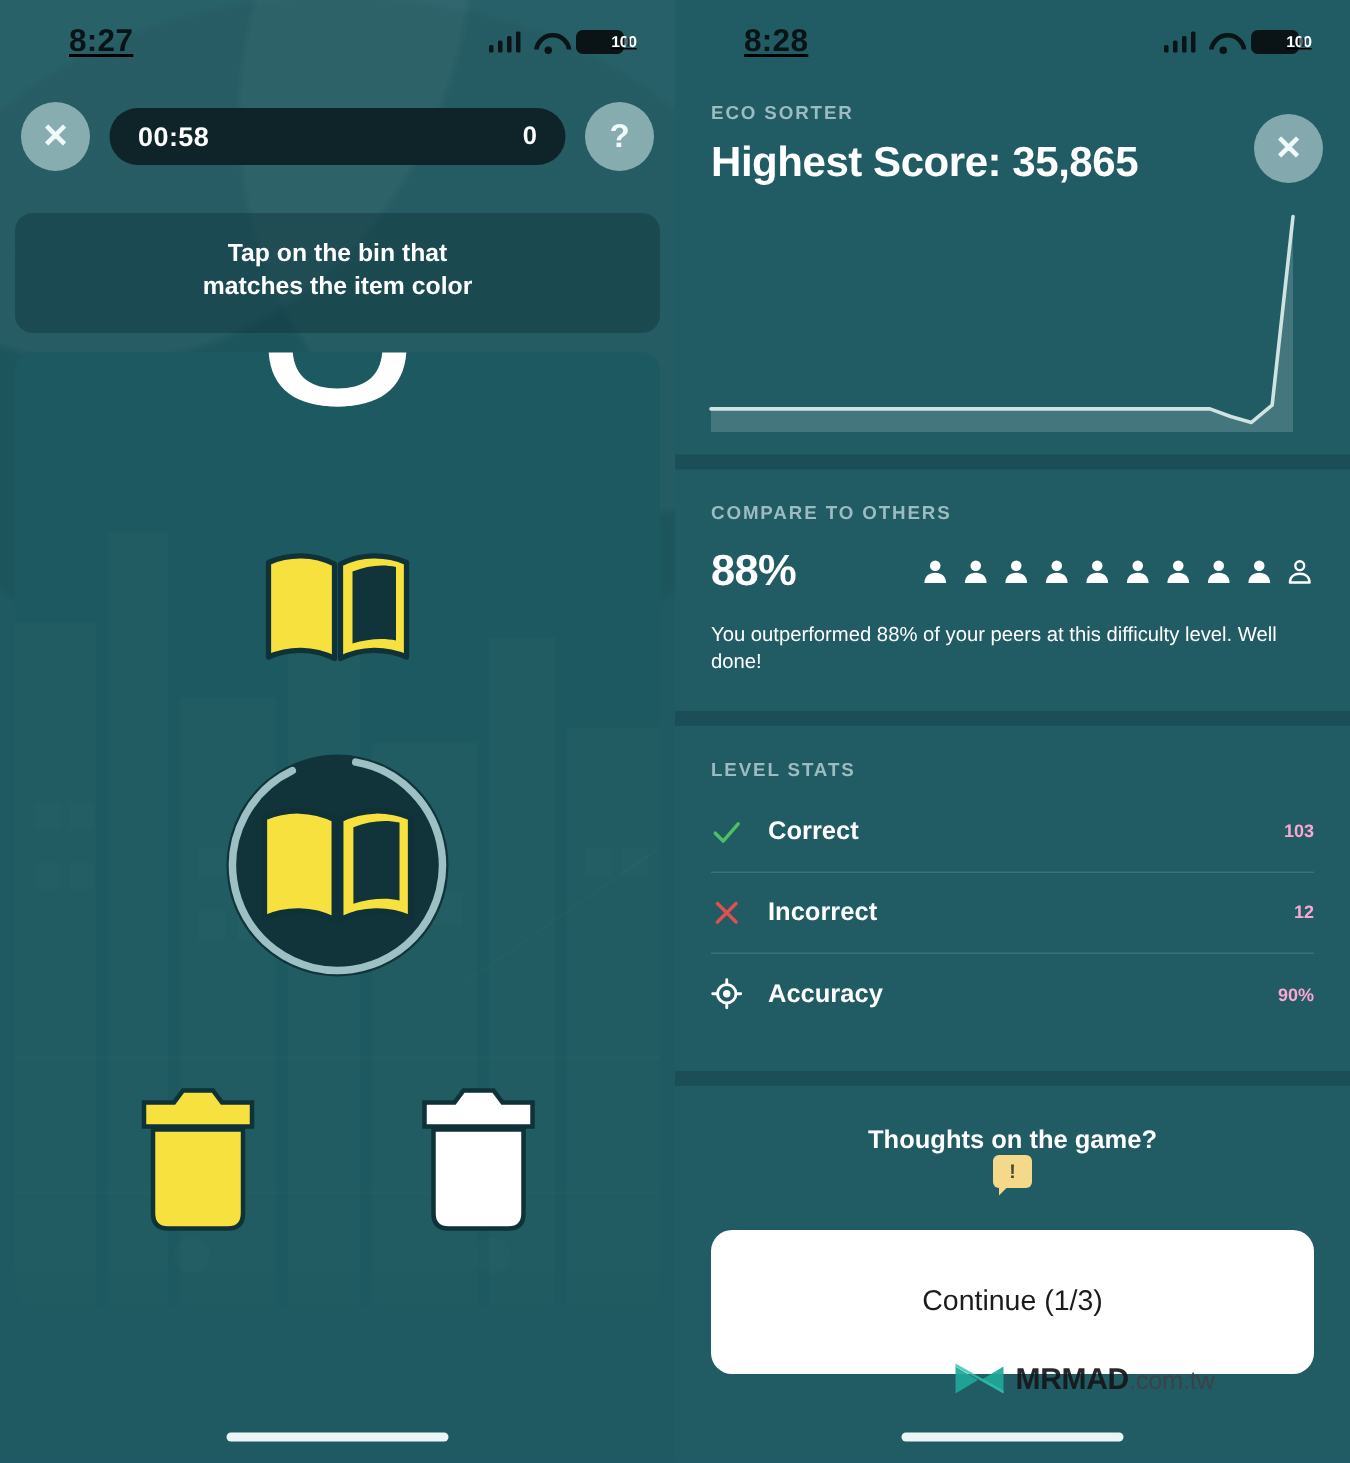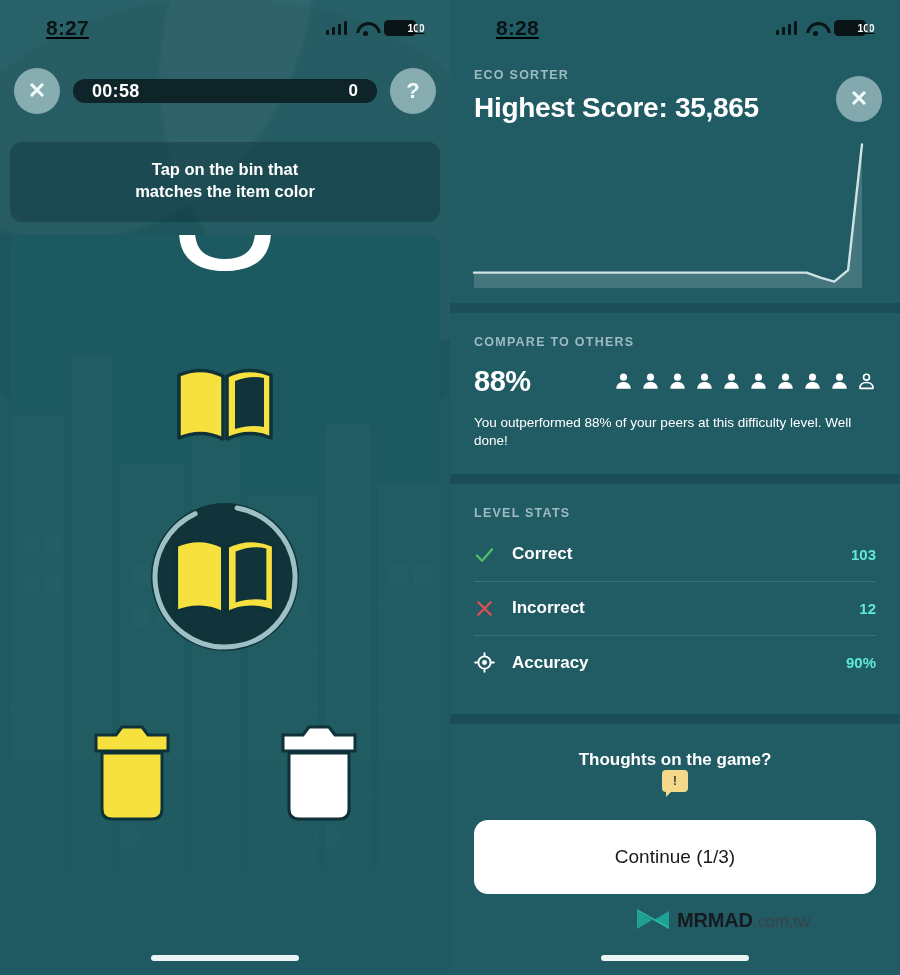--- a/index.html
+++ b/index.html
@@ -67,21 +67,21 @@
     padding:0 14px; margin-top:12px;
   }
   .round-btn {
     width:46px; height:46px; border-radius:50%;
     background:rgba(196,222,224,.62);
     display:flex; align-items:center; justify-content:center;
     flex:0 0 auto; border:none; cursor:pointer;
   }
   .round-btn .glyph { font-size:22px; font-weight:700; color:#f2fbfb; line-height:1; }
   .timer-pill {
-    flex:1 1 auto; height:24px; border-radius:19px;
+    flex:1 1 auto; height:38px; border-radius:19px;
     background:#0e2428;
     display:flex; align-items:center; justify-content:space-between;
     padding:0 19px;
   }
   .timer-pill .t-left { font-size:18px; font-weight:700; color:#ffffff; letter-spacing:.3px; }
   .timer-pill .t-right { font-size:17px; font-weight:700; color:#ffffff; }
 
   
   .instr-card {
     position:relative; z-index:3;
@@ -179,36 +179,36 @@
 
   .stats-list { margin-top:8px; }
   .stat-row {
     display:flex; align-items:center;
     height:54px;
     border-bottom:1px solid rgba(255,255,255,.13);
   }
   .stat-row:last-child { border-bottom:none; }
   .stat-ico { width:38px; display:flex; align-items:center; }
   .stat-name { flex:1 1 auto; font-size:17px; font-weight:700; color:#ffffff; }
-  .stat-val { font-size:15px; font-weight:700; color:#5eead4; }
+  .stat-val { font-size:12px; font-weight:700; color:#f9a8d4; }
 
   .bottom-sec { padding:26px 24px 0 24px; }
   .thoughts-row { display:flex; align-items:center; justify-content:space-between;flex-direction:column; }
   .thoughts-label { font-size:17px; font-weight:700; color:#ffffff; }
   .feedback-btn {
     width:26px; height:22px; border-radius:4px; background:#f5d98a;
     position:relative; display:flex; align-items:center; justify-content:center; cursor:pointer;
   }
   .feedback-btn span { font-size:13px; font-weight:700; color:#4a4636; line-height:1; }
   .feedback-btn::after {
     content:""; position:absolute; left:4px; bottom:-5px;
     border-left:6px solid #f5d98a; border-bottom:6px solid transparent;
   }
   .continue-btn {
-    margin-top:28px; height:74px; border-radius:14px; background:#ffffff;
+    margin-top:28px; height:96px; border-radius:14px; background:#ffffff;
     display:flex; align-items:center; justify-content:center; cursor:pointer; border:none; width:100%;
   }
   .continue-btn span { font-size:19px; font-weight:400; color:#1b1b1b; }
 
   .home-indicator-right {
     position:absolute; left:50%; bottom:14px; transform:translateX(-50%);
     width:148px; height:6px; border-radius:3px; background:#ecf5f6;
   }
 
   

